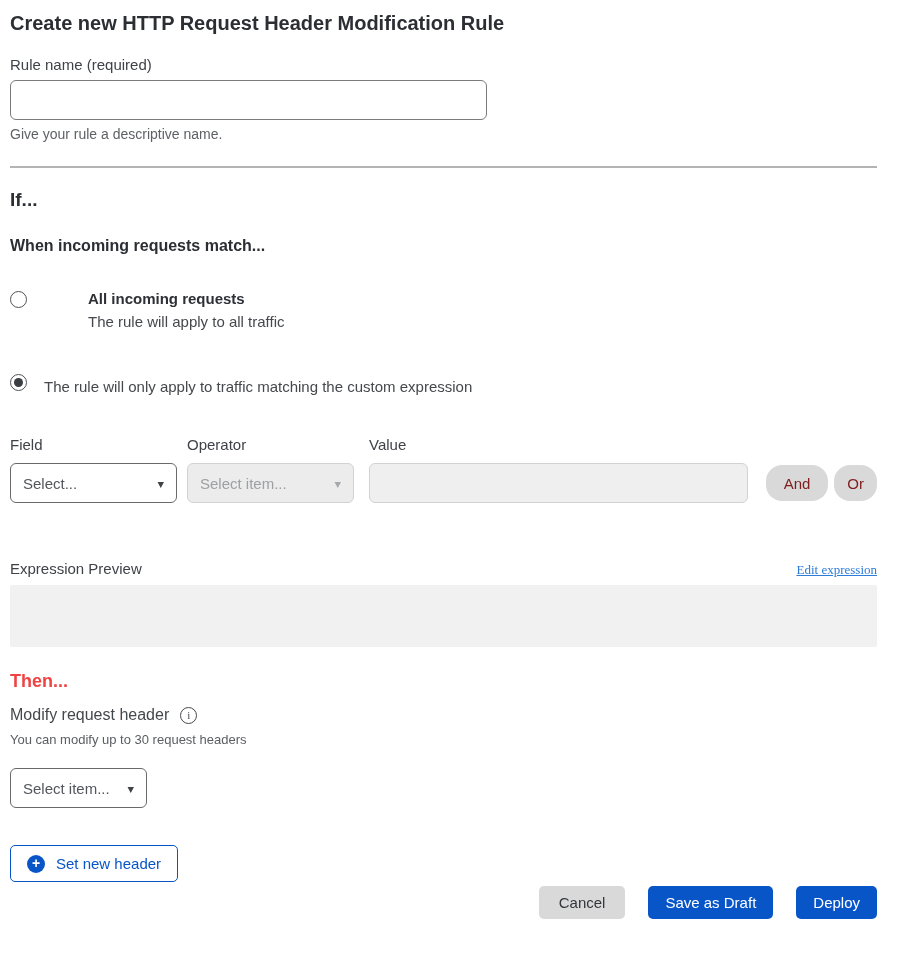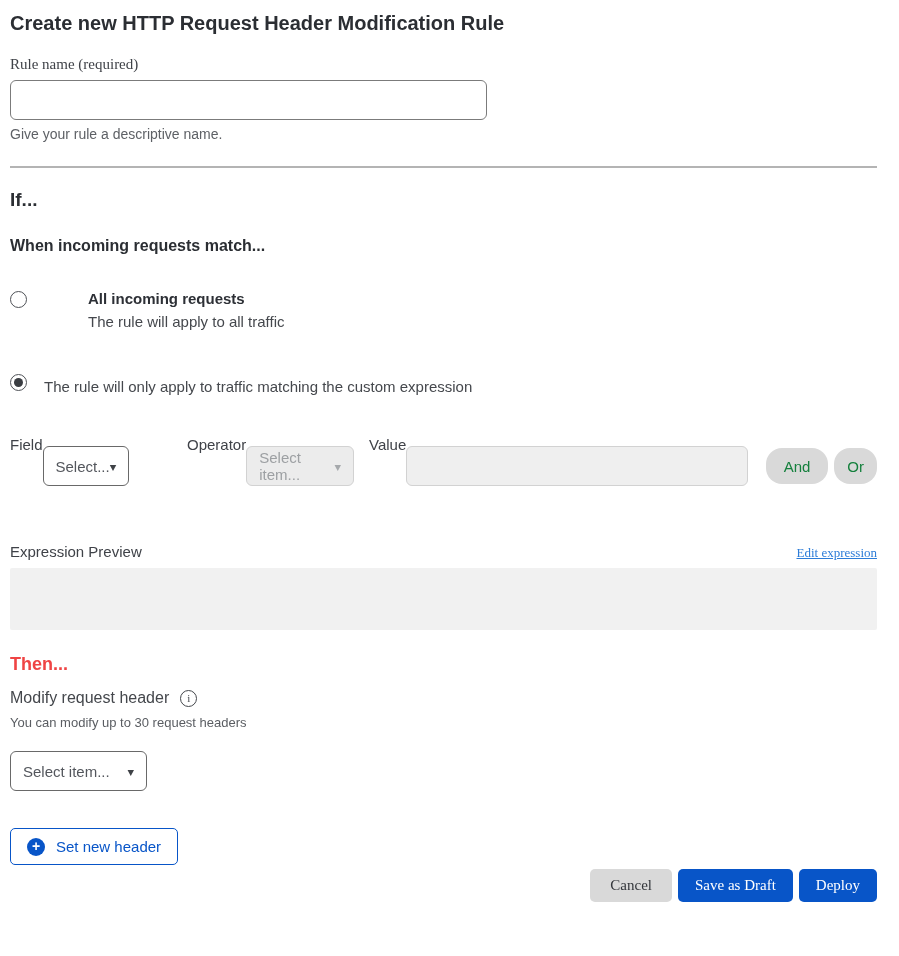--- a/index.html
+++ b/index.html
@@ -3,21 +3,21 @@
 <meta charset="utf-8">
 <style>
   * { margin:0; padding:0; box-sizing:border-box; }
   html,body { width:899px; height:956px; background:#ffffff;
     font-family:"Liberation Sans", sans-serif; color:#2d3036; }
   .page { padding:10px 10px 0 10px; width:887px; }
 
   .page-title { font-size:20px; font-weight:600; color:#2b2e33; line-height:26px; }
 
   .lbl { font-size:15px; color:#3f4248; line-height:17px; }
-  .rule-name-label { margin-top:20px;font-family:Liberation Serif, serif; }
+  .rule-name-label { margin-top:20px; }
   .rule-name-input { margin-top:7px; display:block; width:477px; height:40px;
     border:1px solid #7b7b7b; border-radius:6px; background:#fff; outline:none;
     font-size:15px; padding:0 10px; color:#2d3036; font-family:inherit; }
   .helper { margin-top:6px; font-size:14px; color:#5e6166; line-height:17px; }
 
   .divider { margin-top:23px; height:2px; background:#b4b4b4; border:none; }
 
   .if-heading { margin-top:20px; font-size:19px; font-weight:700; line-height:24px; color:#2b2e33; }
   .subheading { margin-top:24px; font-size:16px; font-weight:700; line-height:20px; color:#2b2e33; }
 
@@ -26,38 +26,38 @@
   .radio-option.second { margin-top:42px; }
   .radio-circle { width:17px; height:17px; border:1.5px solid #4f5257; border-radius:50%;
     flex:none; margin-top:1px; position:relative; background:#fff; }
   .radio-circle.selected::after { content:""; position:absolute; inset:3px;
     background:#3a3d42; border-radius:50%; }
   .radio-text { margin-left:17px; }
   .radio-label { font-size:15px; font-weight:700; color:#2d3036; line-height:18px; }
   .radio-desc { margin-top:5px; font-size:15px; color:#45484d; line-height:18px; }
 
   .builder { margin-top:40px; display:flex; align-items:flex-end; }
-  .builder-col { display:flex; flex-direction:row; }
+  .builder-col { display:flex; flex-direction:column; }
   .col-field { width:167px; margin-right:10px; }
   .col-operator { width:167px; margin-right:15px; }
   .col-value { flex:1; max-width:390px; }
   .builder-col .control { margin-top:10px;align-items:center; }
 
   .select { height:40px; border-radius:6px; display:flex; align-items:center;
     justify-content:space-between; padding:0 12px; font-size:15px; cursor:pointer; }
   .select.enabled { background:#fff; border:1px solid #696969; color:#53565c; }
   .select.disabled { background:#ececec; border:1px solid #d2d2d2; color:#9da0a3; }
   .chev { font-size:13px; line-height:1; color:#3f4247; transform:scaleY(0.9); }
   .select.disabled .chev { color:#a6a9ac; }
   .value-input { height:40px; width:100%; background:#efefef; border:1px solid #d2d2d2;
     border-radius:6px; font-size:15px; padding:0 10px; color:#2d3036; font-family:inherit; }
 
   .andor { display:flex; gap:6px; margin-left:18px; margin-bottom:2px; }
   .btn-gray-sm { height:36px; background:#d9d9d9; border:none; border-radius:16px;
-    font-size:15px; color:#15803d; font-family:inherit; cursor:pointer; }
+    font-size:15px; color:#7f1d1d; font-family:inherit; cursor:pointer; }
   .btn-and { padding:0 18px; }
   .btn-or { padding:0 13px; }
 
   .preview-row { margin-top:57px; display:flex; justify-content:space-between; align-items:baseline; }
   .edit-link { color:var(--link-blue,#2c7cd8); font-size:13px; text-decoration:underline;
     cursor:pointer; line-height:19px;font-family:Liberation Serif, serif; }
   .preview-box { margin-top:6px; height:62px; background:#f1f1f1; border-radius:2px; }
 
   .then-heading { margin-top:24px; font-size:18px; font-weight:700; line-height:20px; color:#ef4444; }
   .modify-row { margin-top:15px; display:flex; align-items:center; gap:11px;
@@ -69,21 +69,21 @@
   .then-select { margin-top:21px; width:137px; }
 
   .set-header-btn { margin-top:37px; height:37px; padding:0 16px;
     background:#fff; border:1px solid var(--accent-blue,#0855c8); border-radius:5px;
     color:var(--accent-blue,#0855c8); font-size:15px; display:inline-flex; align-items:center;
     gap:11px; cursor:pointer; font-family:inherit; }
   .plus-circle { width:18px; height:18px; background:var(--accent-blue,#0855c8);
     border-radius:50%; color:#fff; display:flex; align-items:center; justify-content:center;
     font-size:14px; font-weight:700; line-height:1; padding-bottom:1px; }
 
-  .footer { margin-top:4px; display:flex; justify-content:flex-end; align-items:center; gap:6px;font-family:Liberation Serif, serif; }
+  .footer { margin-top:4px; display:flex; justify-content:flex-end; align-items:center; gap:23px; }
   .btn { height:33px; border:none; border-radius:5px; font-size:15px;
     font-family:inherit; cursor:pointer; }
   .btn-cancel { background:#d9d9d9; color:#33363b; padding:0 20px; }
   .btn-primary { background:var(--accent-blue,#0855c8); color:#ffffff; padding:0 17px; }
 </style>
 </head>
 <body>
 
 <div class="page">
 

